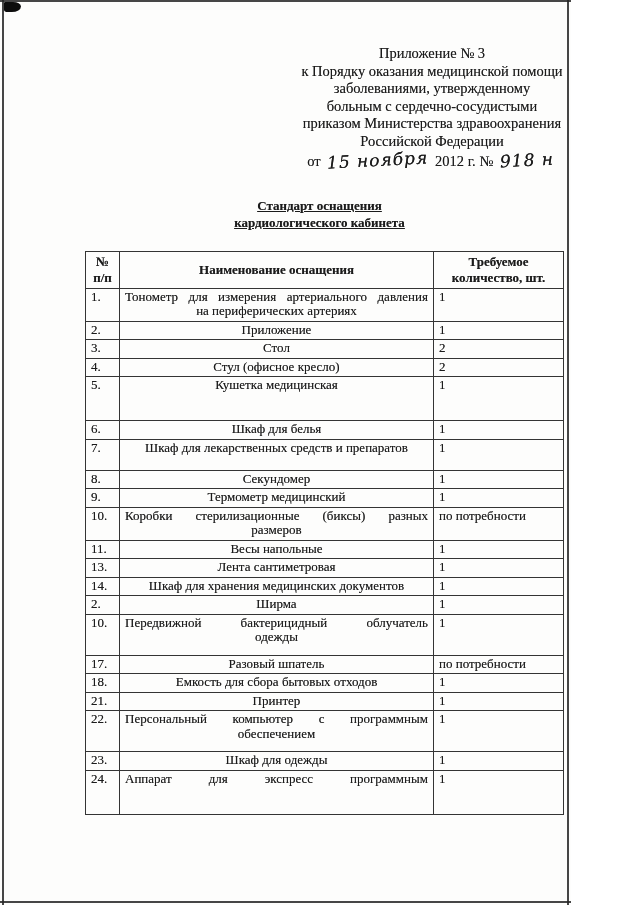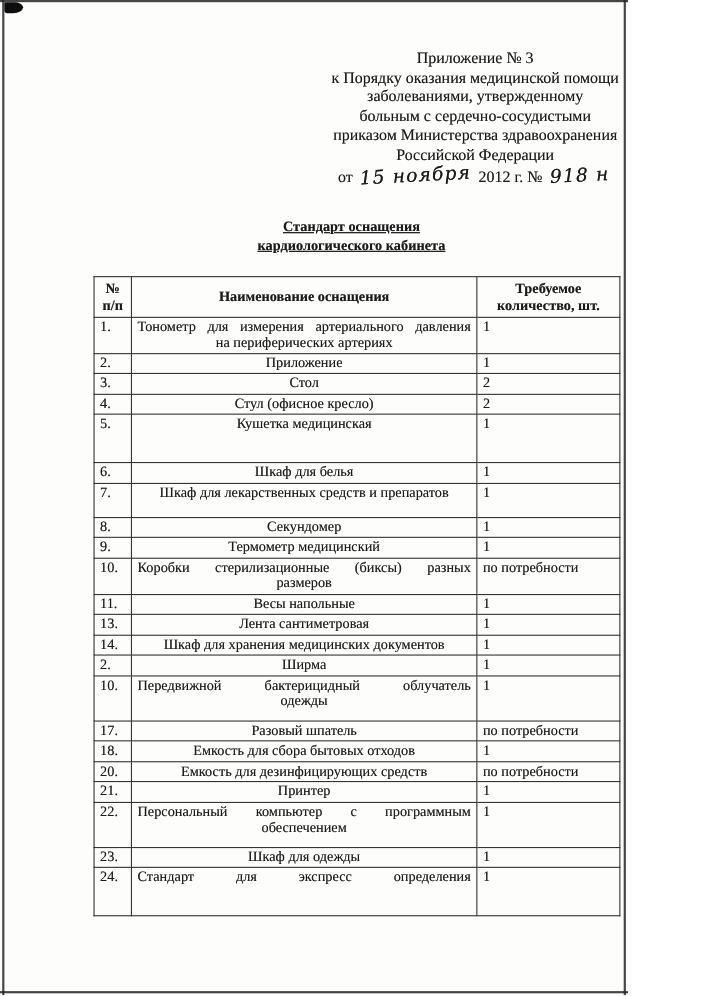--- a/index.html
+++ b/index.html
@@ -263,27 +263,20 @@
             <td class="col-qty">по потребности</td>
           </tr>
           <tr>
             <td class="col-num">18.</td>
             <td class="col-name">
               <div>Емкость для сбора бытовых отходов</div>
             </td>
             <td class="col-qty">1</td>
           </tr>
           <tr>
-            <td class="col-num">20.</td>
-            <td class="col-name">
-              <div>Емкость для дезинфицирующих средств</div>
-            </td>
-            <td class="col-qty">по потребности</td>
-          </tr>
-          <tr>
             <td class="col-num">21.</td>
             <td class="col-name">
               <div>Принтер</div>
             </td>
             <td class="col-qty">1</td>
           </tr>
           <tr class="extra-xs">
             <td class="col-num">22.</td>
             <td class="col-name">
               <div class="jline">Персональный компьютер с программным</div>
@@ -294,21 +287,21 @@
           <tr>
             <td class="col-num">23.</td>
             <td class="col-name">
               <div>Шкаф для одежды</div>
             </td>
             <td class="col-qty">1</td>
           </tr>
           <tr class="extra-lg">
             <td class="col-num">24.</td>
             <td class="col-name">
-              <div class="jline">Стандарт для экспресс определения</div>
+              <div class="jline">Аппарат для экспресс программным</div>
             </td>
             <td class="col-qty">1</td>
           </tr>
         </tbody>
     </table>
   </div>
 
 </div>
 
 </body></html>

